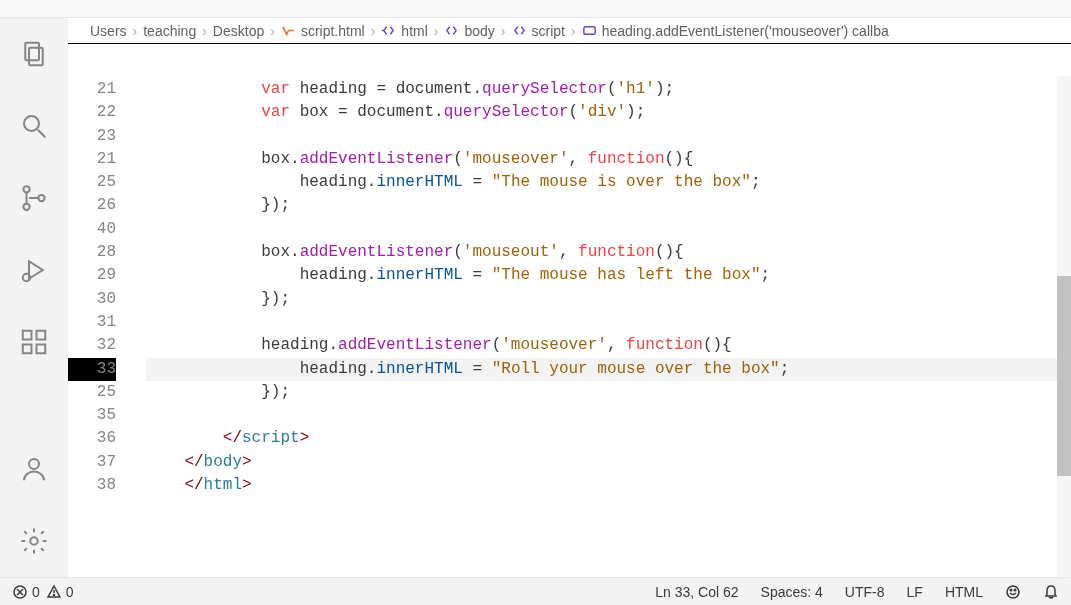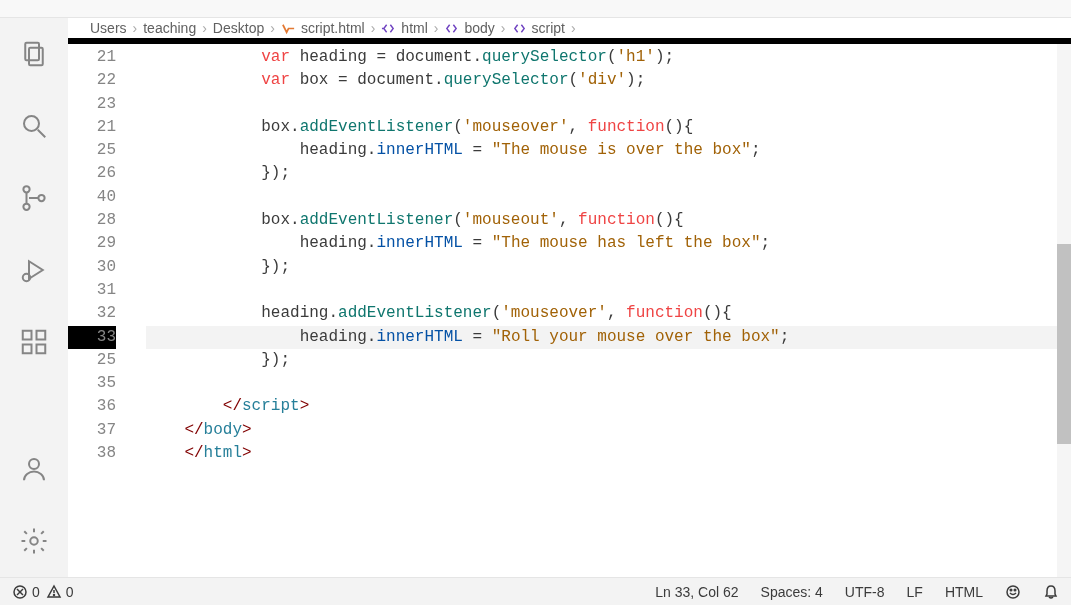--- a/index.html
+++ b/index.html
@@ -4,32 +4,32 @@
 <style>
   * { margin:0; padding:0; box-sizing:border-box; }
   body { font-family:-apple-system,BlinkMacSystemFont,"Segoe UI",sans-serif; background:#fff; height:605px; width:1071px; overflow:hidden; display:flex; flex-direction:column; }
   .top-space { height:18px; background:#f8f8f8; border-bottom:1px solid #e5e5e5; }
   .main { flex:1; display:flex; min-height:0; }
   .activity { width:68px; background:#f3f3f3; display:flex; flex-direction:column; align-items:center; padding-top:0; }
   .activity .spacer { flex:1; }
   .act-icon { width:48px; height:48px; margin:12px 0; color:#858585; cursor:pointer; display:flex; align-items:center; justify-content:center; }
   .act-icon svg { width:30px; height:30px; stroke:#858585; fill:none; stroke-width:1.6; }
   .editor-col { flex:1; display:flex; flex-direction:column; min-width:0; }
-  .breadcrumb { height:26px; display:flex; align-items:center; padding:0 22px; font-size:14px; color:#616161; background:#fff; border-bottom:6px solid #000000; gap:6px; white-space:nowrap; overflow:hidden; }
+  .breadcrumb { height:26px; display:flex; align-items:center; padding:0 22px; font-size:14px; color:#616161; background:#fff; border-bottom:1px solid #000000; gap:6px; white-space:nowrap; overflow:hidden; }
   .breadcrumb .chev { color:#aaa; }
   .breadcrumb .seg { display:flex; align-items:center; gap:5px; cursor:pointer; }
   .breadcrumb .seg svg { width:15px; height:15px; }
-  .code-area { flex:1; display:flex; font-family:Menlo,Consolas,"Courier New",monospace; font-size:16px; line-height:23.3px; overflow:hidden; position:relative; }
+  .code-area { flex:1; display:flex; font-family:Menlo,Consolas,"Courier New",monospace; font-size:16px; line-height:23.3px; overflow:hidden; position:relative;margin-top:32px; }
   .gutter { width:78px; text-align:right; padding-right:30px; color:#858585; user-select:none; padding-top:2px; }
   .code { flex:1; padding-top:2px; white-space:pre; color:#3b3b3b; position:relative; }
   .line { height:23.3px; }
   .line.hl { background:#f3f3f3; }
   .hl-gutter { background:#000000; }
   .kw { color:#ef4444; }
-  .fn { color:#0f766e; }
+  .fn { color:#a21caf; }
   .str { color:#a16207; }
   .tag { color:#800000; }
   .tagn { color:#267f99; }
   .prop { color:#0451a5; }
   .minimap { width:14px; background:#f5f5f5; position:relative; }
   .minimap .thumb { position:absolute; left:0; right:0; background:#c1c1c1; }
   .status { height:28px; background:#f3f3f3; border-top:1px solid #e5e5e5; display:flex; align-items:center; font-size:14px; color:#3b3b3b; padding:0 12px; }
   .status .left { display:flex; align-items:center; gap:6px; }
   .status .right { margin-left:auto; display:flex; align-items:center; gap:22px; }
   .status svg { width:16px; height:16px; stroke:#3b3b3b; fill:none; stroke-width:1.5; }
@@ -125,20 +125,26 @@
           <span>body</span>
         </span>
         <span class="chev">›</span>
       <span class="seg">
           <svg viewBox="0 0 16 16">
             <path d="M6 4 L3 8 L6 12 M10 4 L13 8 L10 12" stroke="#6f42c1" fill="none" stroke-width="1.5"></path>
           </svg>
           <span>script</span>
         </span>
         <span class="chev">›</span>
+      <span class="seg">
+          <svg viewBox="0 0 16 16">
+            <rect x="2" y="4" width="12" height="8" rx="2" stroke="#6f42c1" fill="none" stroke-width="1.5"></rect>
+          </svg>
+          <span>heading.addEventListener('mouseover') callba</span>
+        </span>
     </div>
 
     <div class="code-area">
       <div class="gutter" id="gutter">
           <div class="line">21</div>
           <div class="line">22</div>
           <div class="line">23</div>
           <div class="line">21</div>
           <div class="line">25</div>
           <div class="line">26</div>

